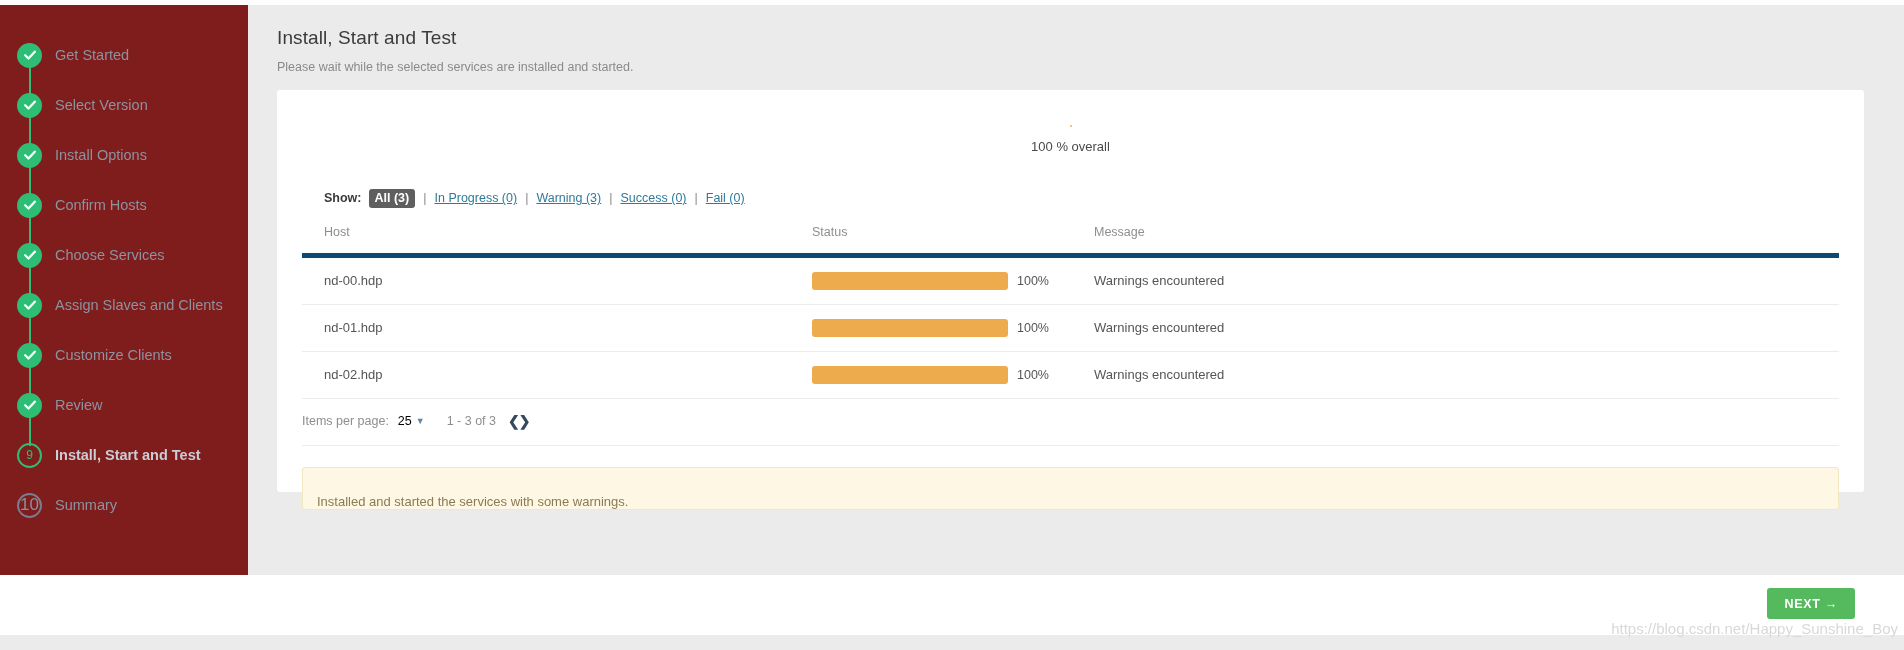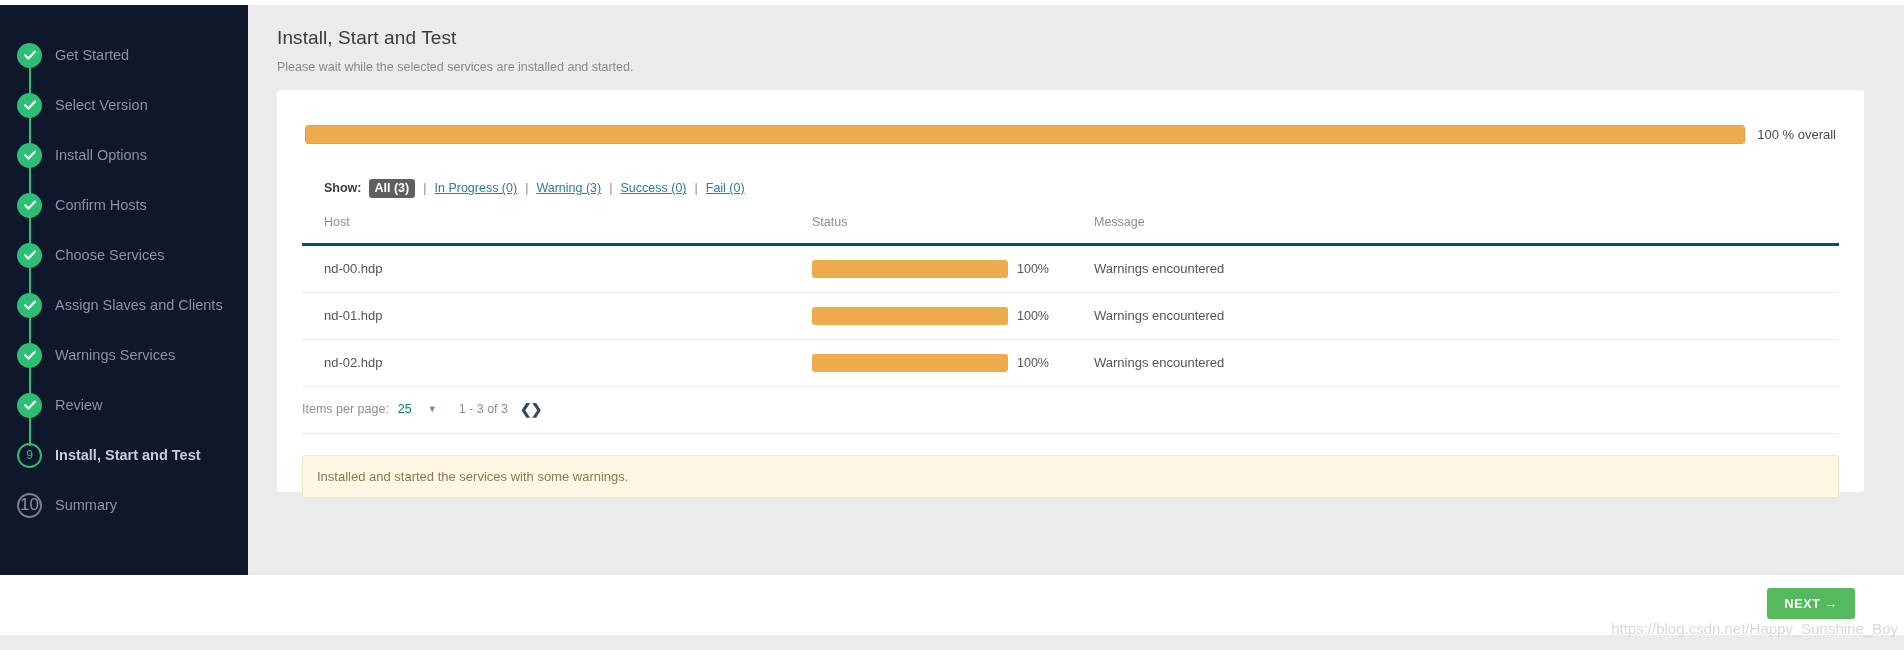--- a/index.html
+++ b/index.html
@@ -24,21 +24,21 @@
     width: 1904px; height: 5px;
     background: #ffffff;
   }
 
   
   .sidebar {
     position: absolute;
     left: 0; top: 5px;
     width: 248px;
     height: 570px;
-    background: #0f172a;
+    background: #7f1d1d;
     overflow: hidden;
   }
   .steps {
     position: relative;
     margin-top: 25px;
   }
   .step {
     position: relative;
     display: flex;
     align-items: center;
@@ -126,20 +126,21 @@
     padding: 24px 25px 0 25px;
     position: relative;
   }
 
   
   .overall-row {
     display: flex;
     align-items: center;
     gap: 12px;
     padding: 11px 3px;
+    flex-direction: column;
   }
   .overall-bar {
     flex: 1;
     height: 19px;
     background: #eeeeee;
     border-radius: 3px;
     overflow: hidden;
     border: 1px solid #e3a03c;
   }
   .overall-bar .fill {
@@ -191,21 +192,21 @@
     width: 100%;
     border-collapse: collapse;
     table-layout: fixed;
   }
   table.hosts th {
     text-align: left;
     font-size: 12.5px;
     color: #8e8e8e;
     font-weight: 400;
     padding: 0 0 14px 0;
-    border-bottom: 3px solid #0c4a6e;
+    border-bottom: 5px solid #0c4a6e;
   }
   table.hosts td {
     font-size: 13px;
     color: #555555;
     padding: 14px 0;
     border-bottom: 1px solid #ececec;
     vertical-align: middle;
   }
   .col-host  { width: 510px; padding-left: 22px !important; }
   .col-status{ width: 278px; }
@@ -238,21 +239,21 @@
   .pagination {
     display: flex;
     align-items: center;
     gap: 0;
     padding: 14px 3px 16px 0;
     font-size: 12.5px;
     color: #8e8e8e;
     border-bottom: 1px solid #ececec;
   }
   .pagination .ipp-label { margin-right: 9px; }
-  .pagination .ipp-value { color: #0f766e; margin-right: 16px; }
+  .pagination .ipp-value { color: #000000; margin-right: 4px; }
   .pagination .caret {
     color: #5e87a4;
     font-size: 9px;
     margin-right: 22px;
   }
   .pagination .range { color: #8e8e8e; margin-right: 12px; }
   .pagination .arrows {
     color: #34495e;
     font-size: 14px;
     letter-spacing: -1px;
@@ -260,21 +261,21 @@
   }
 
   
   .alert {
     margin-top: 21px;
     background: #fdf7e3;
     border: 1px solid #f3e7c0;
     border-radius: 3px;
     height: 43px;
     display: flex;
-    align-items: center;
+    align-items: flex-end;
     padding-left: 14px;
     font-size: 13px;
     color: #8c7a56;
   }
 
   
   .footer {
     position: absolute;
     left: 4px; top: 575px;
     width: 1904px;
@@ -385,21 +386,21 @@
         <span class="step-label">Assign Slaves and Clients</span>
       </div>
 
       <div class="step">
         <div class="connector"></div>
         <div class="bullet done">
           <svg width="14" height="14" viewBox="0 0 16 16">
               <path d="M2.5 8.3 L6.2 12 L13.5 4.2" stroke="#ffffff" stroke-width="2.6" fill="none" stroke-linecap="round" stroke-linejoin="round"></path>
             </svg>
         </div>
-        <span class="step-label">Warnings Services</span>
+        <span class="step-label">Customize Clients</span>
       </div>
 
       <div class="step last-done">
         <div class="connector"></div>
         <div class="bullet done">
           <svg width="14" height="14" viewBox="0 0 16 16">
               <path d="M2.5 8.3 L6.2 12 L13.5 4.2" stroke="#ffffff" stroke-width="2.6" fill="none" stroke-linecap="round" stroke-linejoin="round"></path>
             </svg>
         </div>
         <span class="step-label">Review</span>

